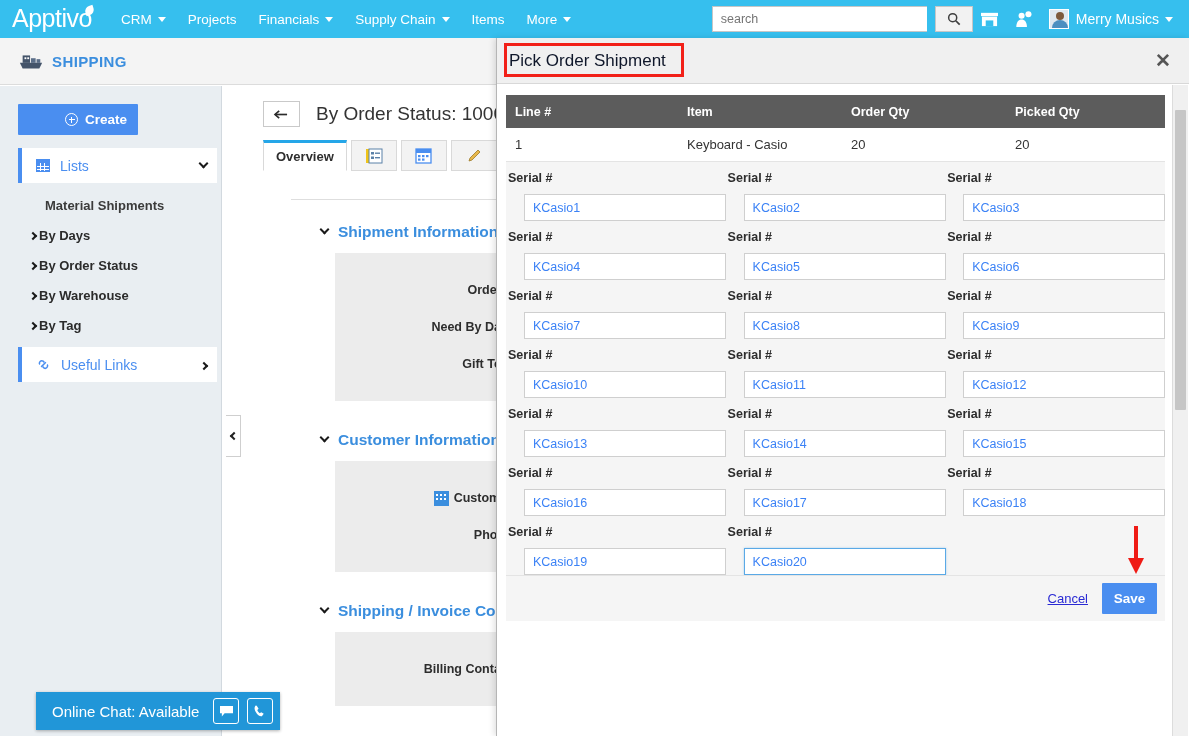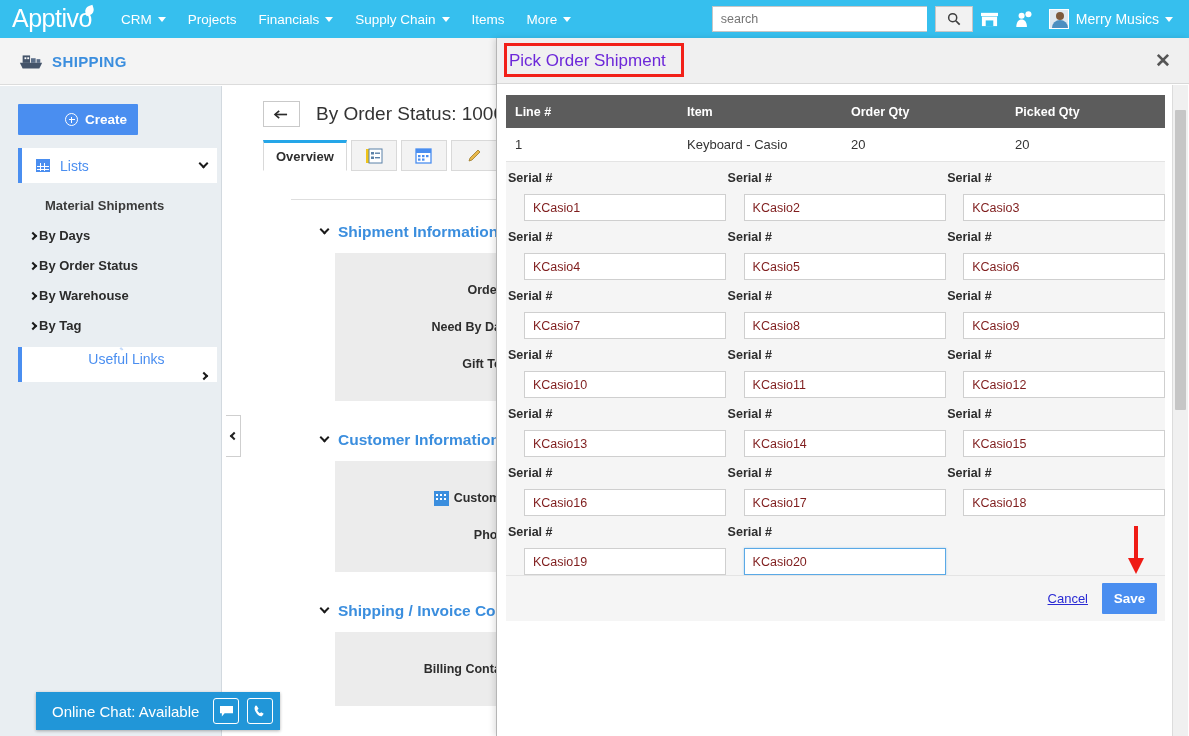--- a/index.html
+++ b/index.html
@@ -213,21 +213,21 @@
   
   .modal {
     position: absolute; left: 496px; top: 38px; width: 693px; height: 698px;
     background: #ffffff; border-left: 1px solid #b5b5b5; z-index: 50;
     box-shadow: -2px 0 6px rgba(0,0,0,.12);
   }
   .modal-head {
     height: 46px; background: #f0f0f0; border-bottom: 1px solid #d8d8d8;
     display: flex; align-items: center; padding: 0 0 0 12px; position: relative;
   }
-  .modal-title { font-size: 17px; color: #6d28d9; }
+  .modal-title { font-size: 17px; color: #0f172a; }
   .redbox {
     position: absolute; left: 7px; top: 5px; width: 180px; height: 34px;
     border: 3px solid #f22018; pointer-events: none;
   }
   .modal-close {
     position: absolute; right: 18px; top: 13px; font-size: 19px; color: #555;
     cursor: pointer; font-weight: bold; line-height: 1;
   }
   .modal-body {
     position: absolute; top: 47px; left: 0; width: 675px; height: 651px;
@@ -254,21 +254,21 @@
 
   .serial-area { width: 659px; background: #f5f5f5; }
   .srow { display: flex; }
   .scell { width: 219.6px; padding: 9px 0 0 0; }
   .slabel {
     font-size: 12.5px; font-weight: bold; color: #2d2d2d; padding-left: 2px;
   }
   .sinput {
     margin-top: 9px; margin-left: 18px; width: 202px; height: 27px;
     border: 1px solid #cfcfcf; background: #ffffff;
-    font-size: 12.5px; color: #7f1d1d; padding: 0 8px; outline: none;
+    font-size: 12.5px; color: #3b82f6; padding: 0 8px; outline: none;
     font-family: "Liberation Sans", sans-serif;
   }
   .sinput.focused { border: 1px solid #5aa9e6; box-shadow: 0 0 2px rgba(90,169,230,.5); }
 
   .actionbar {
     width: 659px; background: #f5f5f5; border-top: 1px solid #e4e4e4;
     display: flex; align-items: center; justify-content: flex-end;
     padding: 7px 8px 7px 0; gap: 14px; position: relative;
   }
   .cancel-link {
@@ -391,21 +391,21 @@
   </div>
   <div class="sb-row">
     <span class="chev-r"></span>
     <span>By Warehouse</span>
   </div>
   <div class="sb-row">
     <span class="chev-r"></span>
     <span>By Tag</span>
   </div>
 
-  <div class="sb-panel" style="margin-top:14px;flex-direction:column;">
+  <div class="sb-panel" style="margin-top:14px;">
     <svg width="15" height="14" viewBox="0 0 16 15">
       <path d="M5.5 9.5 L10.5 4.5" stroke="#4a8ef0" stroke-width="1.6" fill="none"></path>
       <path d="M4 7 a2.6 2.6 0 0 1 3.6 -3.6 l1.4 1.4" stroke="#4a8ef0" stroke-width="1.6" fill="none"></path>
       <path d="M12 7 a2.6 2.6 0 0 1 -3.6 3.6 l-1.4 -1.4" stroke="#4a8ef0" stroke-width="1.6" fill="none"></path>
     </svg>
     <span class="lbl">Useful Links</span>
     <span class="chev"><span class="chev-r"></span></span>
   </div>
 </div>
 

